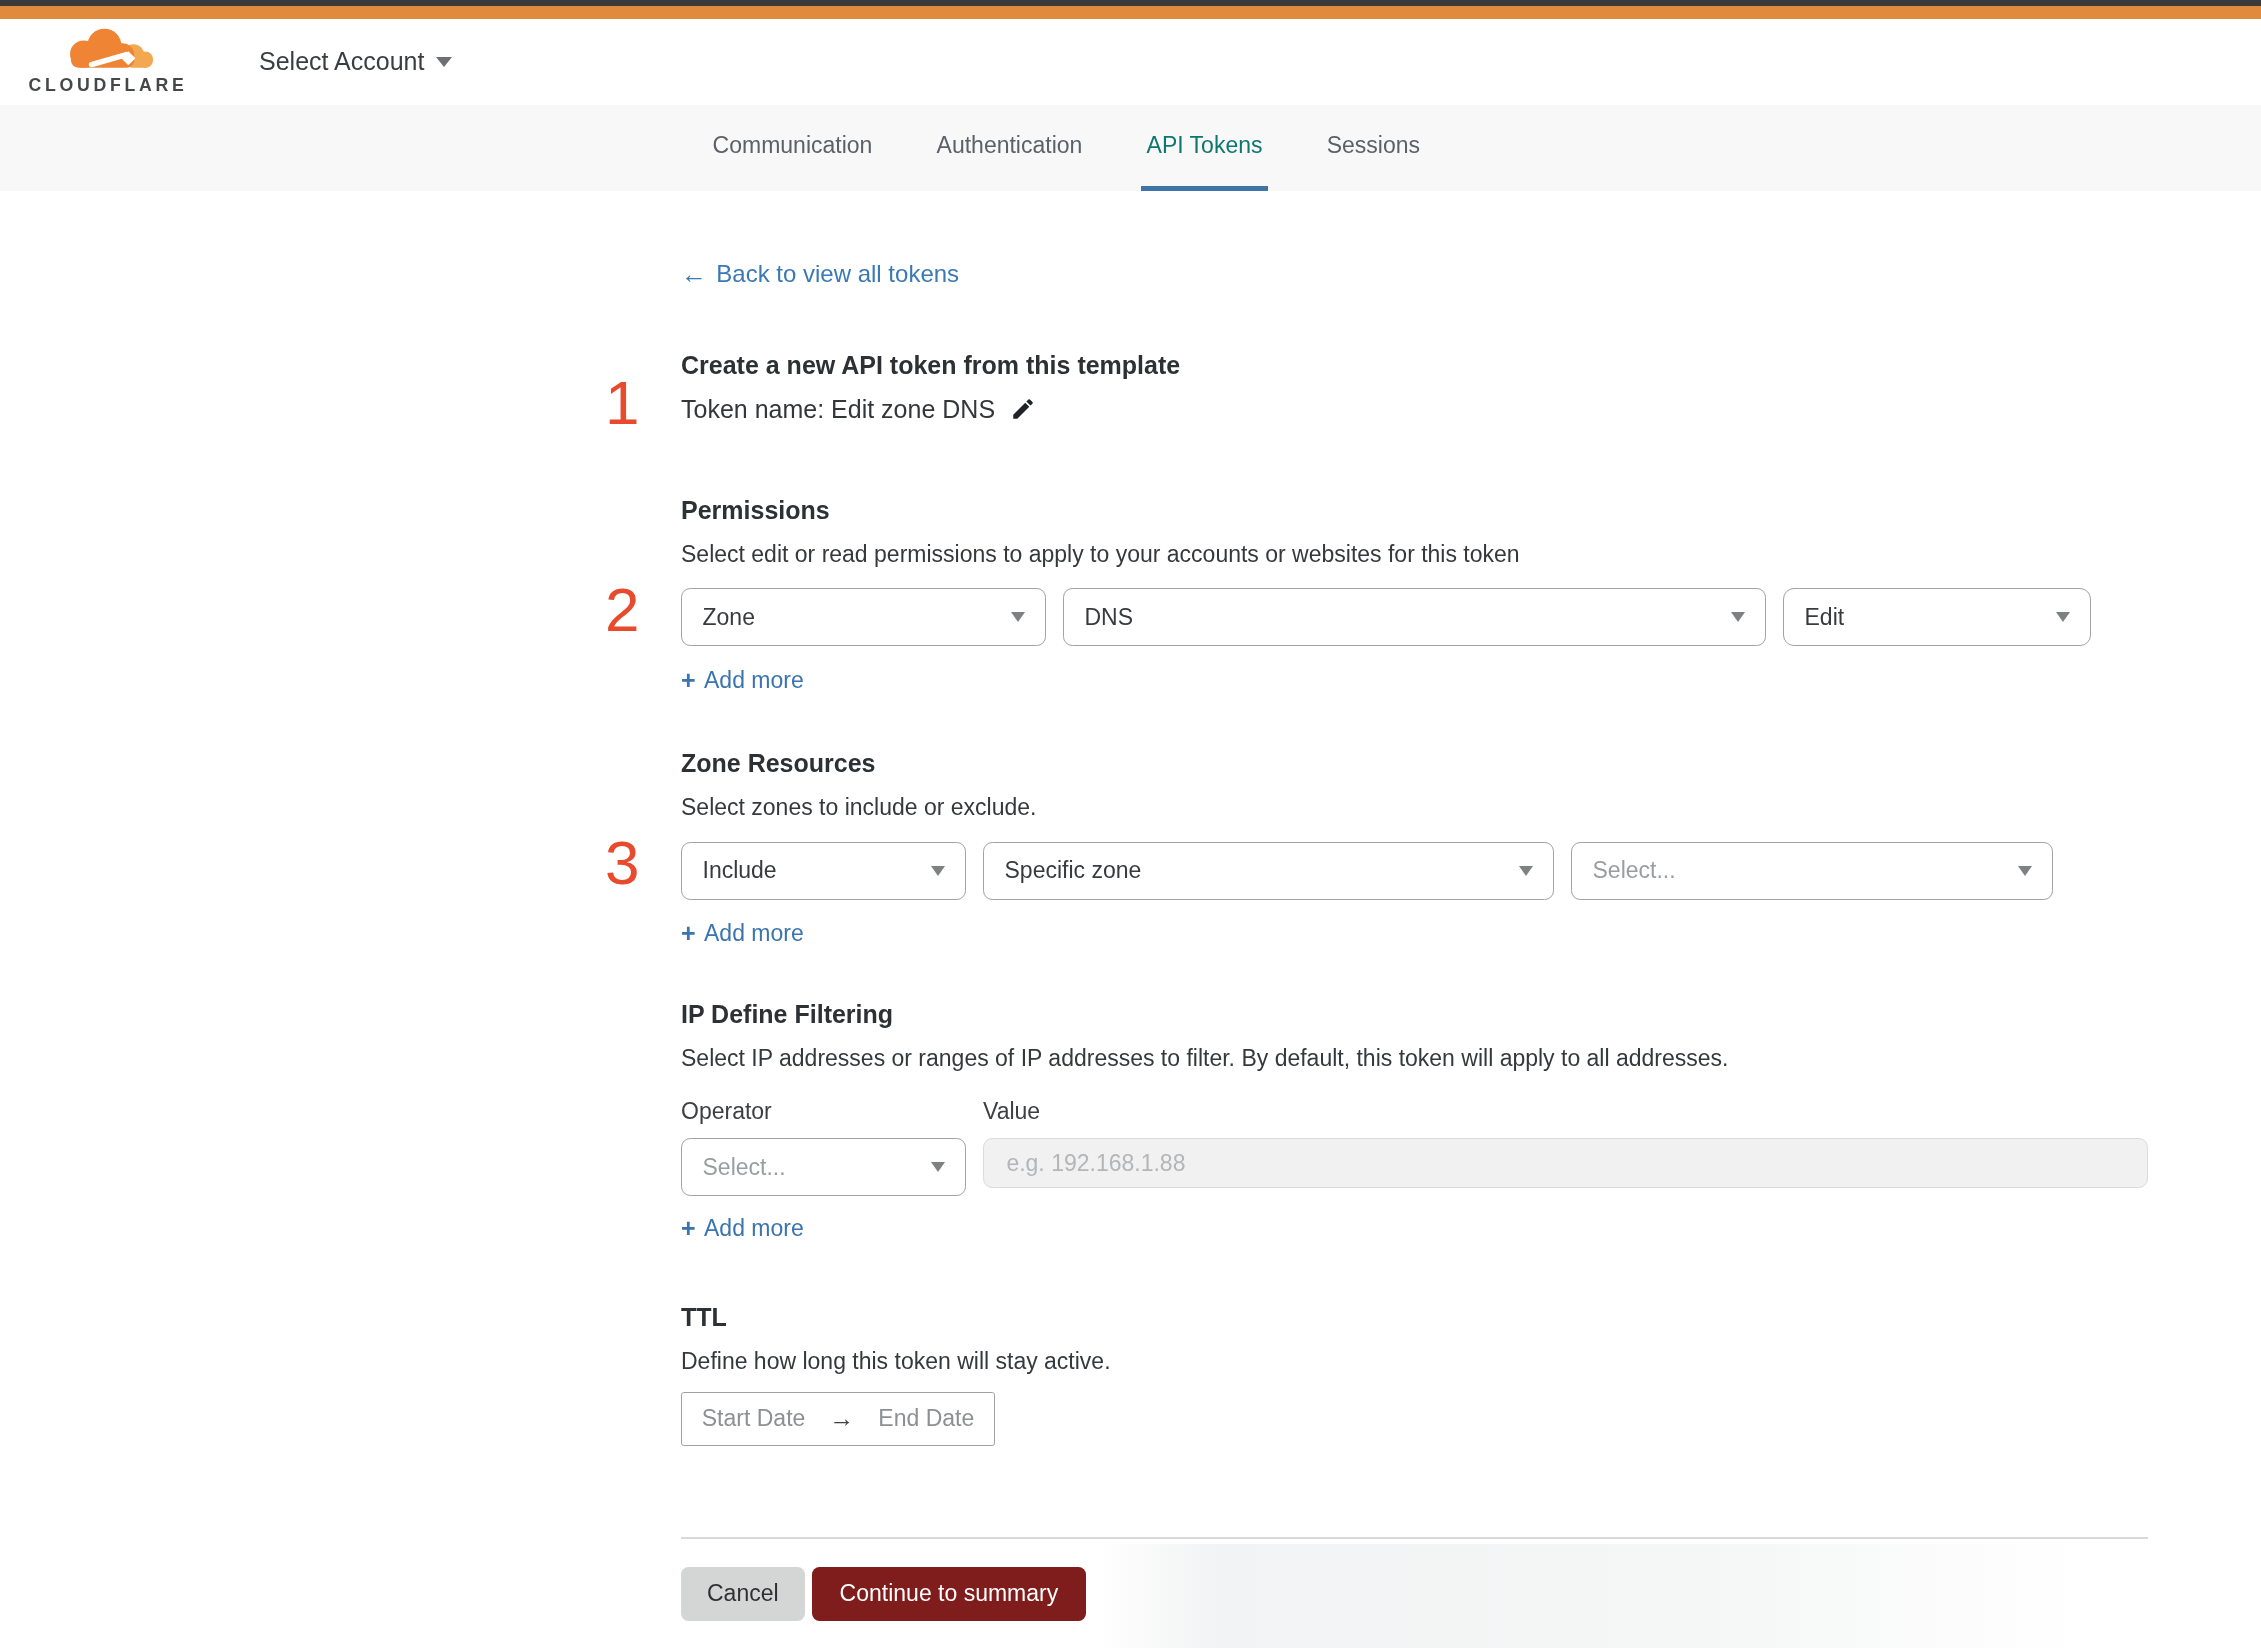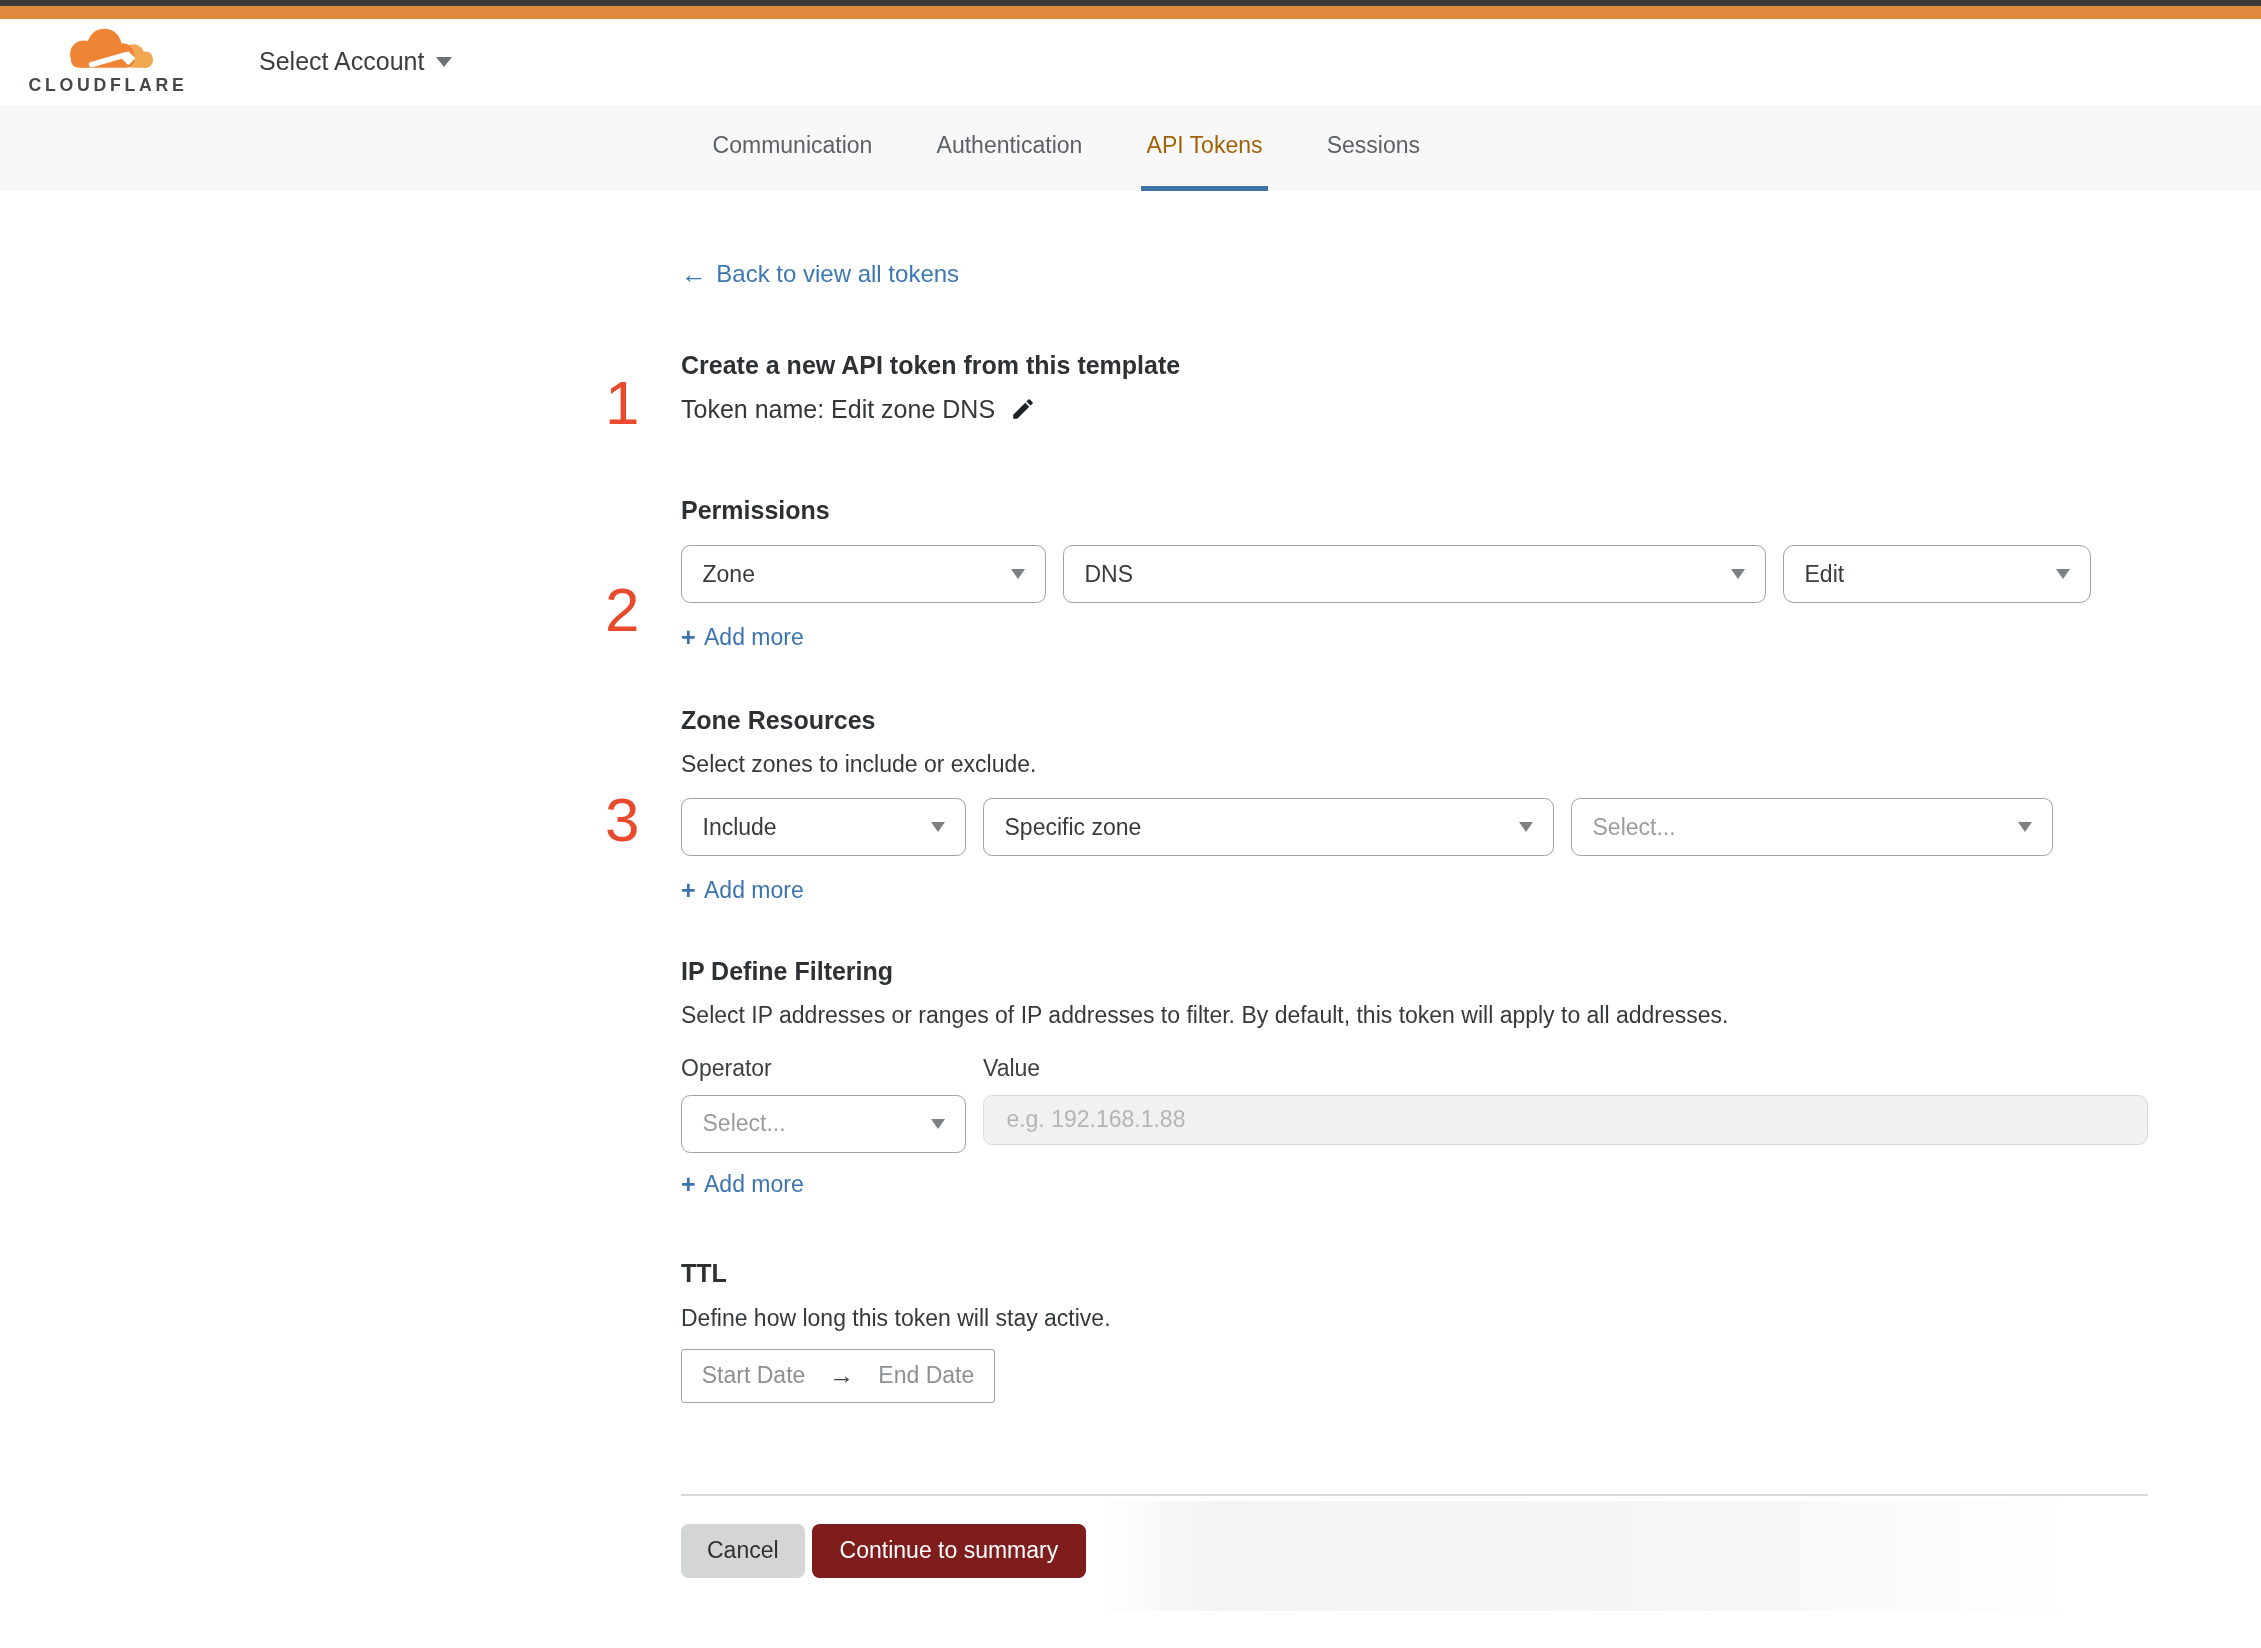--- a/index.html
+++ b/index.html
@@ -17,21 +17,21 @@
   .header { height:86px; background:#fff; display:flex; align-items:center; padding-left:28px; }
   .logo { width:160px; display:flex; flex-direction:column; align-items:center; }
   .logo svg { width:114px; height:47px; display:block; }
   .logo-text { font-size:17.7px; font-weight:700; letter-spacing:3.7px; color:#45484a; margin-top:0.9px; }
   .account-selector { margin-left:71px; display:flex; align-items:center; gap:11.2px; font-size:25px; color:#3b3e41; cursor:pointer; }
   .caret { width:0; height:0; border-left:8.4px solid transparent; border-right:8.4px solid transparent; border-top:10.3px solid #6d7073; }
 
   
   .tabbar { height:86px; background:#f8f8f8; display:flex; gap:53px; padding-left:707px; }
   .tab { display:flex; align-items:center; font-size:23px; color:#5d6166; border-bottom:5.6px solid transparent; padding:0 5.6px; cursor:pointer; }
-  .tab.active { color:#a16207; font-weight:500; border-bottom-color:#3e74a8; }
+  .tab.active { color:#0f766e; font-weight:500; border-bottom-color:#3e74a8; }
 
   
   .main { position:relative; margin:69px 0 0 681px; width:1467px; }
 
   .back-link { display:flex; align-items:center; gap:9.3px; font-size:24px; color:#3b79b5; width:max-content; cursor:pointer; }
   .back-arrow { font-size:26px; line-height:1; }
 
   .section { position:relative; }
   .sec-template { margin-top:60px; }
   .sec-permissions { margin-top:69px; }
@@ -147,20 +147,21 @@
       <span>Token name: Edit zone DNS</span>
       <svg class="pencil" viewBox="0 0 24 24">
         <path fill="#1f2327" d="M3 17.25V21h3.75L17.81 9.94l-3.75-3.75L3 17.25zM20.71 7.04a1 1 0 0 0 0-1.41l-2.34-2.34a1 1 0 0 0-1.41 0l-1.83 1.83 3.75 3.75 1.83-1.83z"></path>
       </svg>
     </div>
   </div>
 
   <div class="section sec-permissions">
     <div class="step-num step-row">2</div>
     <div class="sec-title">Permissions</div>
+    <div class="sec-sub">Select edit or read permissions to apply to your accounts or websites for this token</div>
     <div class="controls-row">
       <div class="select w-zone">
         <span>Zone</span>
         <span class="sel-caret"></span>
       </div>
       <div class="select w-dns">
         <span>DNS</span>
         <span class="sel-caret"></span>
       </div>
       <div class="select w-edit">

